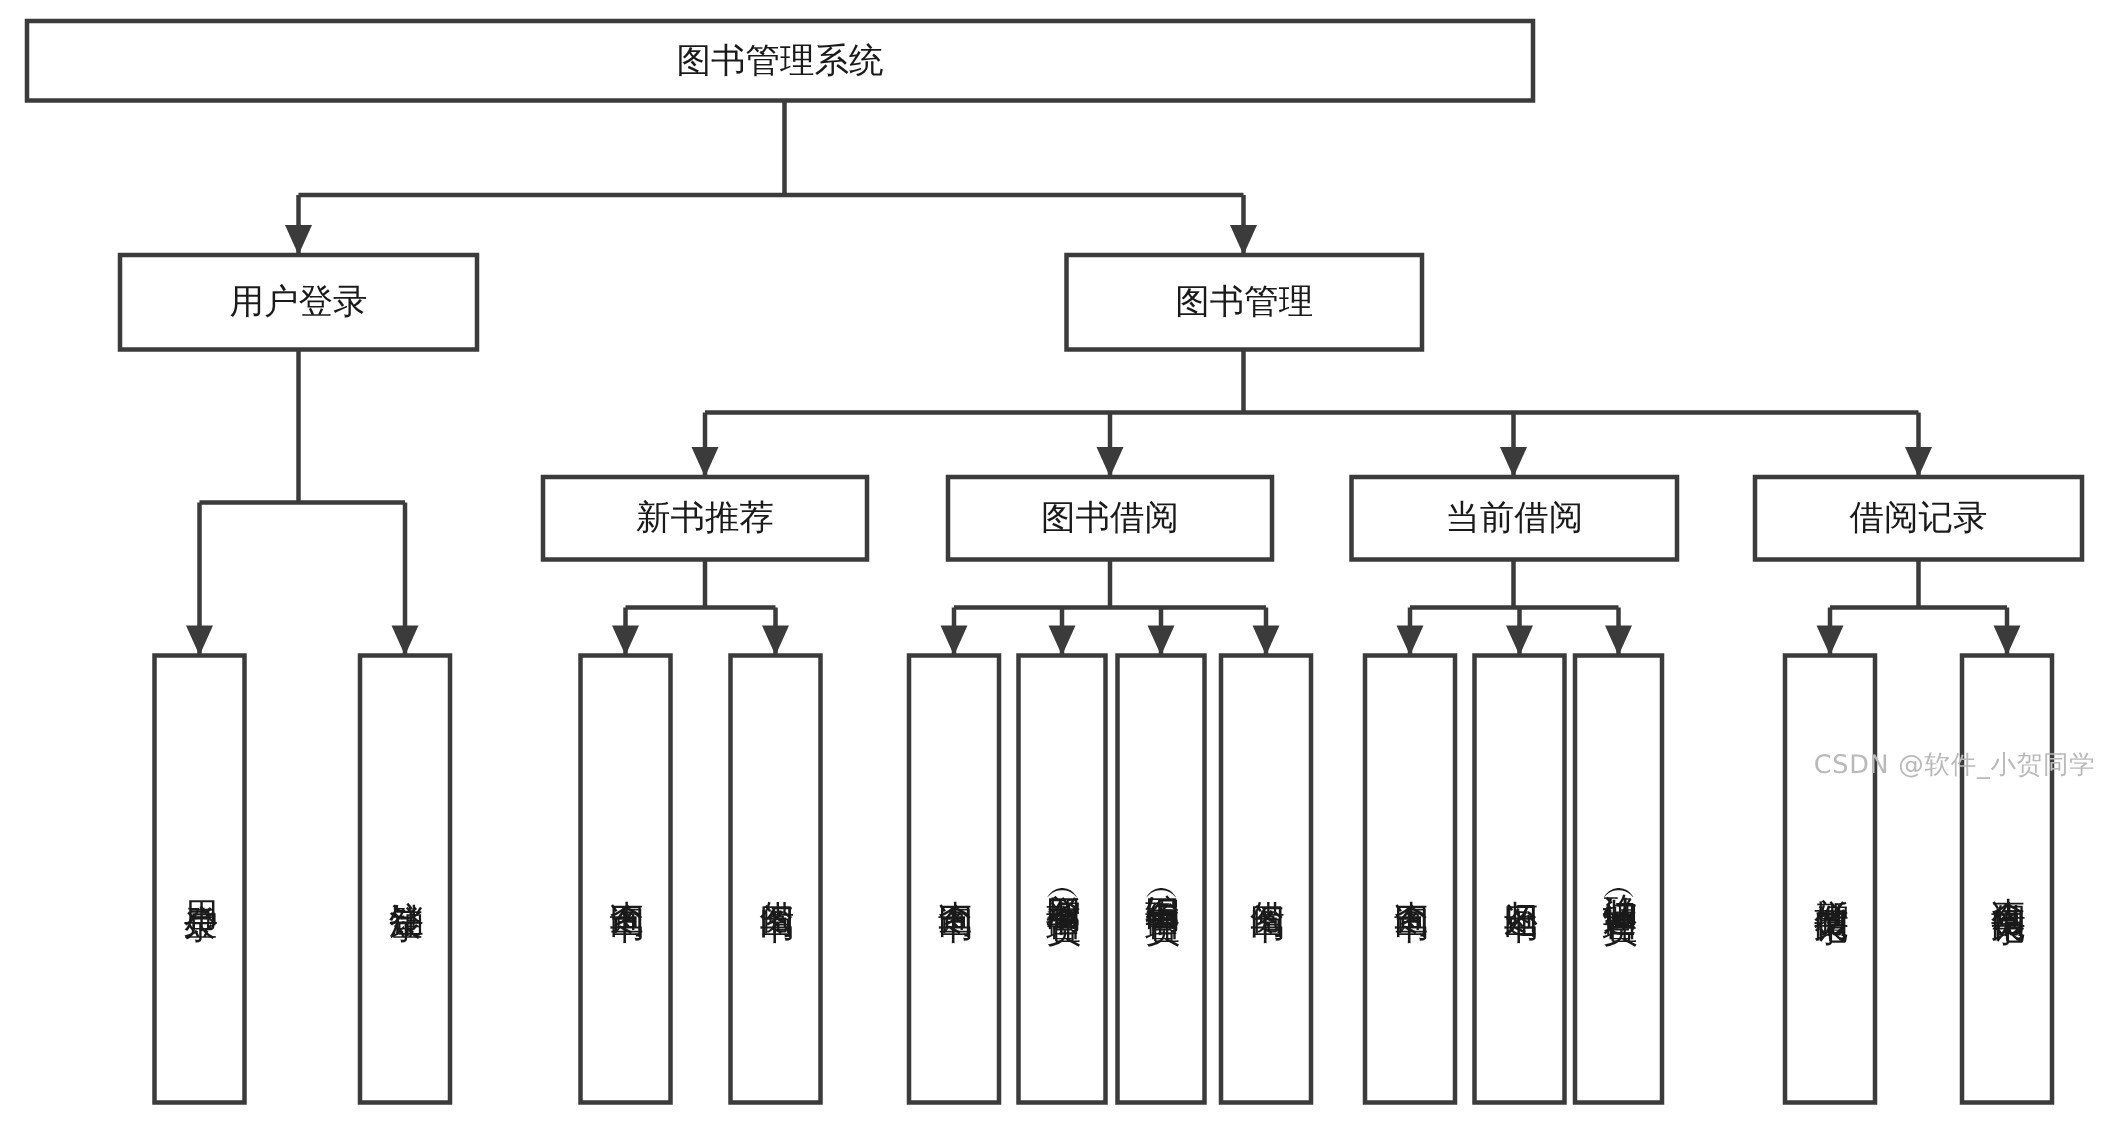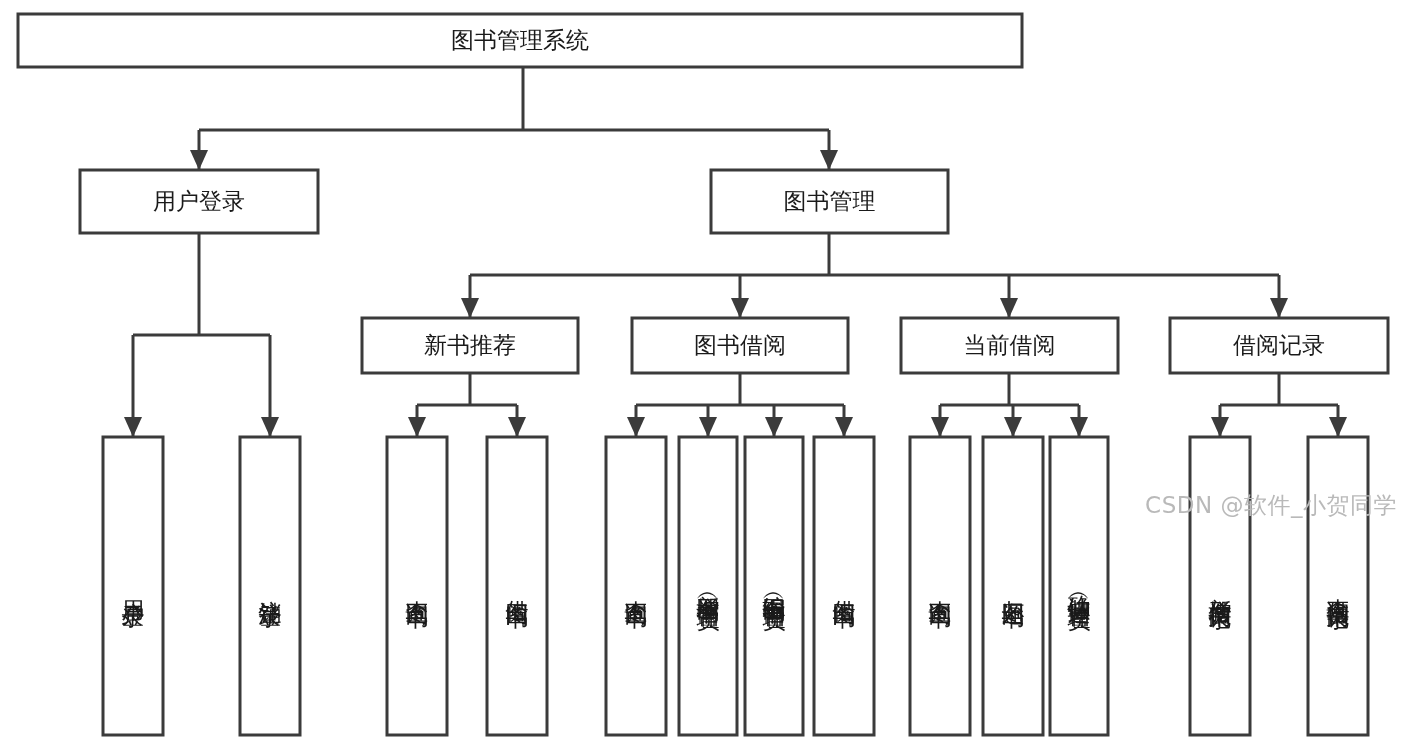--- a/index.html
+++ b/index.html
@@ -74,21 +74,21 @@
     justify-content: center;
     text-align: center;
     white-space: nowrap;
     pointer-events: auto;
   }
   .watermark {
     position: absolute;
     right: 8px;
     bottom: 6px;
     font-family: "DejaVu Sans", "Liberation Sans", sans-serif;
-    font-size: 23px;
+    font-size: 17px;
     color: #b9b9b9;
     letter-spacing: 0.5px;
     user-select: none;
     white-space: nowrap;
   }
 </style>
 </head>
 <body>
 
 <div id="diagram-root">

